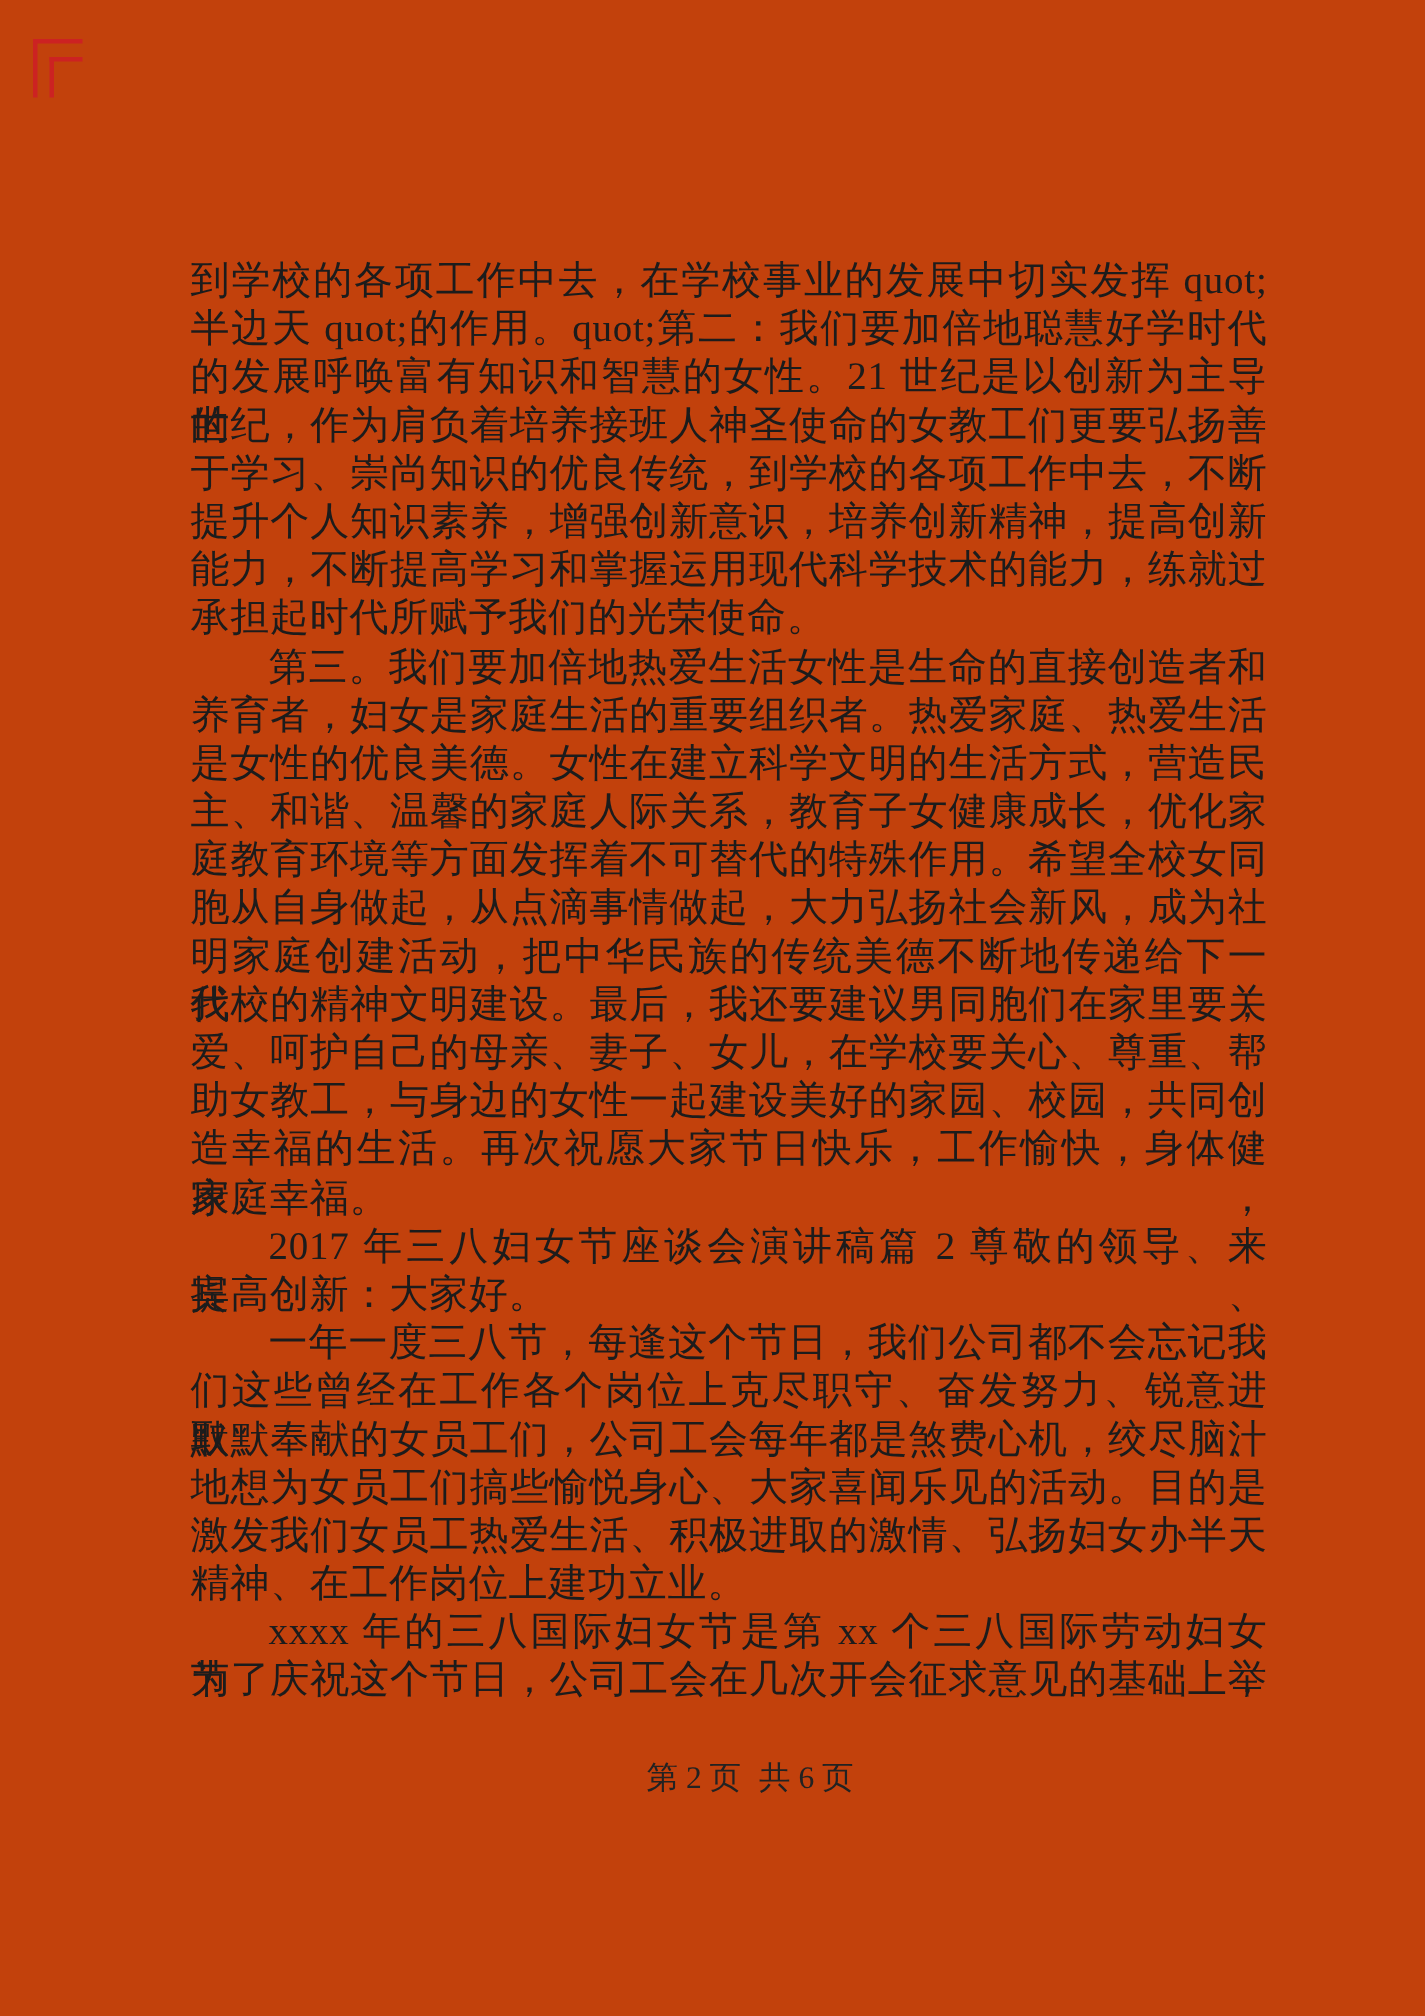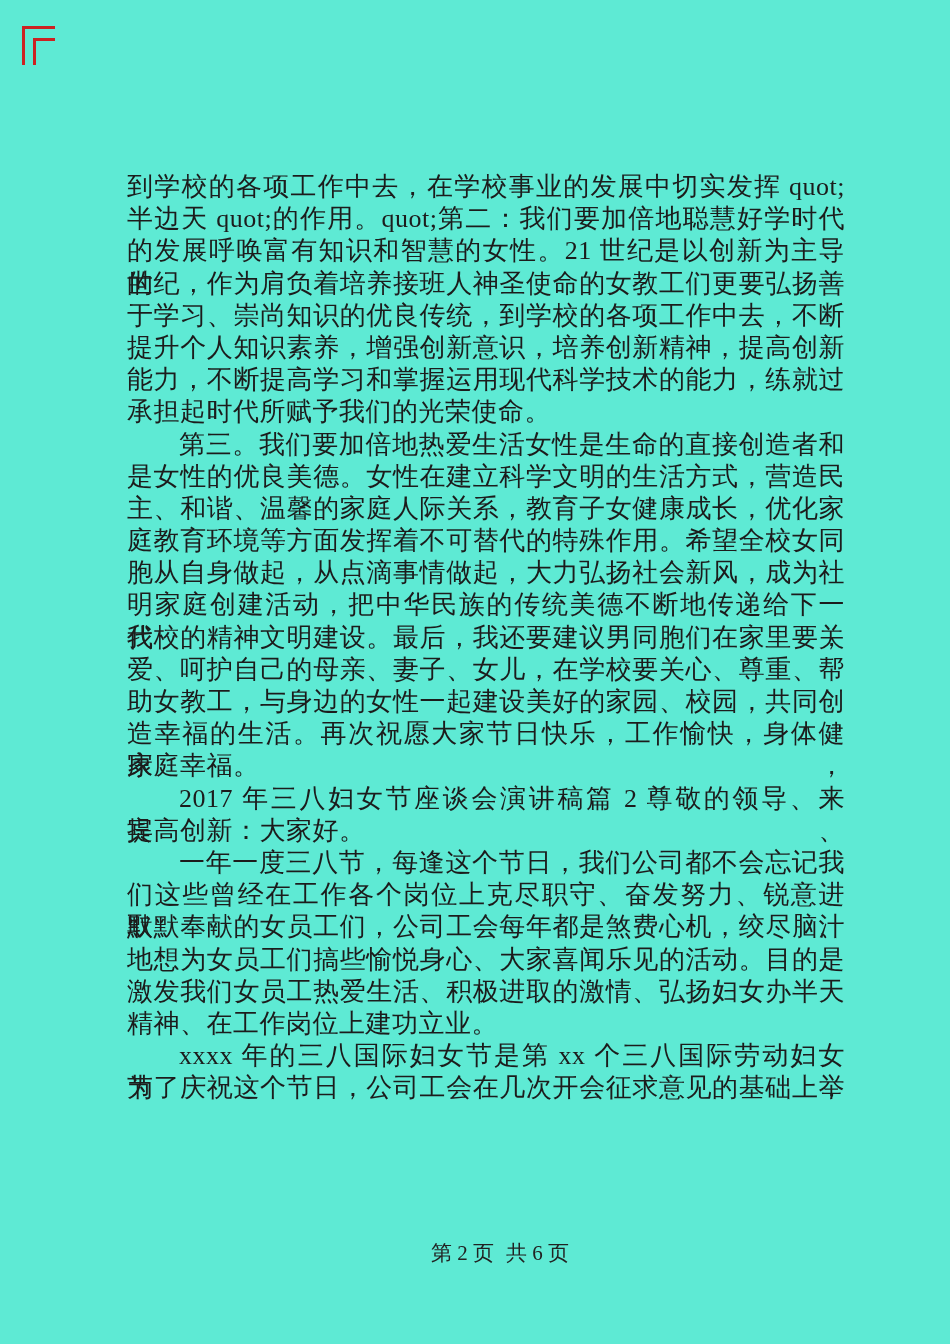--- a/index.html
+++ b/index.html
@@ -4,21 +4,21 @@
 <style>
   html, body {
     margin: 0;
     padding: 0;
     background: #ffffff;
   }
   .page {
     position: relative;
     width: 950px;
     height: 1344px;
-    background: #5eead4;
+    background: #c2410c;
     overflow: hidden;
     font-family: "Liberation Serif", "DejaVu Serif", serif;
     color: #1c1c1c;
   }
   
   .corner-mark {
     position: absolute;
     left: 22px;
     top: 26px;
     width: 40px;
@@ -59,21 +59,21 @@
   .line.nofill {
     text-align: center;
     text-align-last: left;
   }
   .line.indent {
     text-indent: 2em;
   }
   .footer {
     position: absolute;
     left: 0;
-    top: 1240px;
+    top: 1172px;
     width: 100%;
     text-align: center;
     font-size: 21px;
     line-height: 26px;
     color: #222222;
   }
   .footer .footer-inner {
     display: inline-block;
     transform: translateX(25px);
   }
@@ -95,20 +95,21 @@
   <div class="body-text" id="body-text">
       <div class="line fill">到学校的各项工作中去，在学校事业的发展中切实发挥 quot;</div>
       <div class="line fill">半边天 quot;的作用。quot;第二：我们要加倍地聪慧好学时代</div>
       <div class="line fill">的发展呼唤富有知识和智慧的女性。21 世纪是以创新为主导的</div>
       <div class="line fill">世纪，作为肩负着培养接班人神圣使命的女教工们更要弘扬善</div>
       <div class="line fill">于学习、崇尚知识的优良传统，到学校的各项工作中去，不断</div>
       <div class="line fill">提升个人知识素养，增强创新意识，培养创新精神，提高创新</div>
       <div class="line fill">能力，不断提高学习和掌握运用现代科学技术的能力，练就过</div>
       <div class="line nofill">承担起时代所赋予我们的光荣使命。</div>
       <div class="line fill indent">第三。我们要加倍地热爱生活女性是生命的直接创造者和</div>
+      <div class="line fill">养育者，妇女是家庭生活的重要组织者。热爱家庭、热爱生活</div>
       <div class="line fill">是女性的优良美德。女性在建立科学文明的生活方式，营造民</div>
       <div class="line fill">主、和谐、温馨的家庭人际关系，教育子女健康成长，优化家</div>
       <div class="line fill">庭教育环境等方面发挥着不可替代的特殊作用。希望全校女同</div>
       <div class="line fill">胞从自身做起，从点滴事情做起，大力弘扬社会新风，成为社</div>
       <div class="line fill">明家庭创建活动，把中华民族的传统美德不断地传递给下一代，</div>
       <div class="line fill">我校的精神文明建设。最后，我还要建议男同胞们在家里要关</div>
       <div class="line fill">爱、呵护自己的母亲、妻子、女儿，在学校要关心、尊重、帮</div>
       <div class="line fill">助女教工，与身边的女性一起建设美好的家园、校园，共同创</div>
       <div class="line fill">造幸福的生活。再次祝愿大家节日快乐，工作愉快，身体健康，</div>
       <div class="line nofill">家庭幸福。</div>

